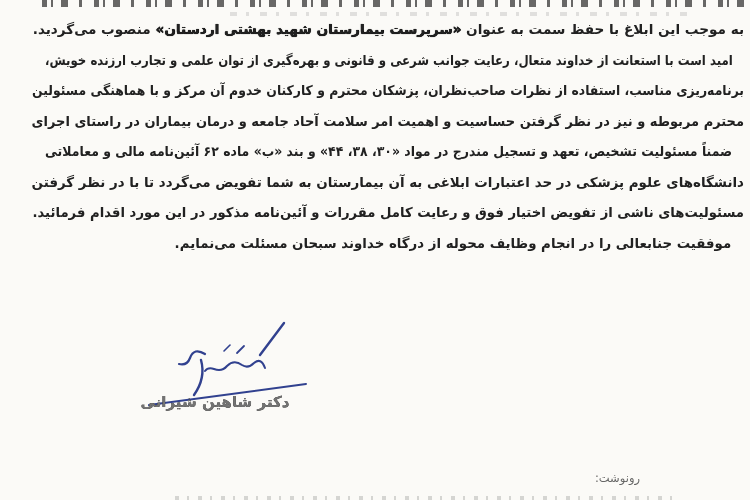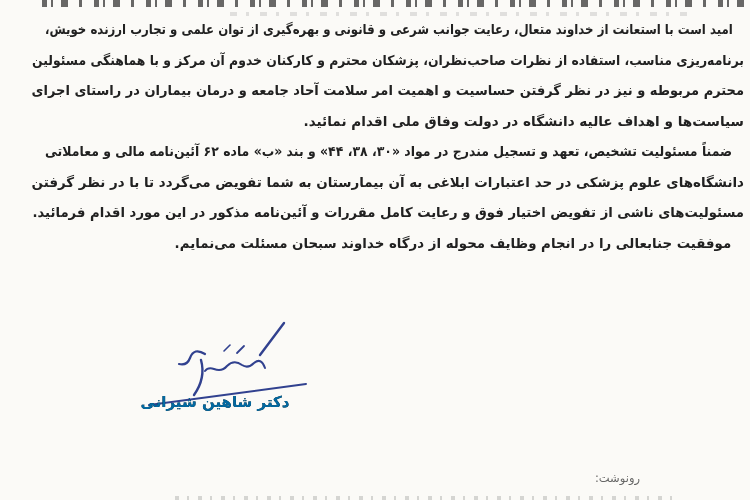--- a/index.html
+++ b/index.html
@@ -43,43 +43,43 @@
   .line.indent{padding-right:13px;}
   .xbold{
     text-shadow:0 0 .8px #000, .3px 0 0 #000;
   }
   .signature-svg{
     position:absolute;left:138px;top:316px;width:175px;height:100px;
   }
   .sig-block{
     position:absolute;left:126px;top:393px;width:178px;
     text-align:center;direction:rtl;
-    font-weight:700;color:#0369a1;font-size:15px;line-height:19.5px;
+    font-weight:700;color:#737373;font-size:15px;line-height:19.5px;
     text-shadow:0 0 .6px #111;
     white-space:nowrap;
   }
   .copy-label{
     position:absolute;right:110px;top:471px;
     direction:rtl;font-size:11.5px;font-weight:400;color:#4d4d4d;
     opacity:.85;
   }
 </style>
 </head>
 <body>
 
 <div class="doc">
 
   <div class="remnant-top"></div>
   <div class="remnant-top2"></div>
 
   <div class="body-text">
+    <div class="line"><span>به موجب این ابلاغ با حفظ سمت به عنوان </span><span class="xbold">«سرپرست بیمارستان شهید بهشتی اردستان»</span><span> منصوب می‌گردید.</span></div>
     <div class="line indent fill" style="transform-origin: right center; transform: scaleX(0.864);">امید است با استعانت از خداوند متعال، رعایت جوانب شرعی و قانونی و بهره‌گیری از توان علمی و تجارب ارزنده خویش،</div>
     <div class="line fill" style="transform-origin: right center; transform: scaleX(0.912);">برنامه‌ریزی مناسب، استفاده از نظرات صاحب‌نظران، پزشکان محترم و کارکنان خدوم آن مرکز و با هماهنگی مسئولین</div>
     <div class="line fill" style="transform-origin: right center; transform: scaleX(0.957);">محترم مربوطه و نیز در نظر گرفتن حساسیت و اهمیت امر سلامت آحاد جامعه و درمان بیماران در راستای اجرای</div>
-    <div class="line">سیاست‌ها و اهداف عالیه دانشگاه در دولت وفاق ملی اقدام نمائید.</div>
     <div class="line indent fill" style="transform-origin: right center; transform: scaleX(0.917);">ضمناً مسئولیت تشخیص، تعهد و تسجیل مندرج در مواد «۳۰، ۳۸، ۴۴» و بند «ب» ماده ۶۲ آئین‌نامه مالی و معاملاتی</div>
     <div class="line fill" style="transform-origin: right center; transform: scaleX(0.988);">دانشگاه‌های علوم پزشکی در حد اعتبارات ابلاغی به آن بیمارستان به شما تفویض می‌گردد تا با در نظر گرفتن</div>
     <div class="line fill" style="transform-origin: right center; transform: scaleX(0.971);">مسئولیت‌های ناشی از تفویض اختیار فوق و رعایت کامل مقررات و آئین‌نامه مذکور در این مورد اقدام فرمائید.</div>
     <div class="line indent" style="transform-origin: right center; transform: scaleX(0.982);">موفقیت جنابعالی را در انجام وظایف محوله از درگاه خداوند سبحان مسئلت می‌نمایم.</div>
   </div>
 
   <svg class="signature-svg" viewBox="0 0 175 100" fill="none" stroke="#31418f" stroke-linecap="round" stroke-linejoin="round">
 
     <path d="M 146 7 L 122 39" stroke-width="2.4"></path>
 

